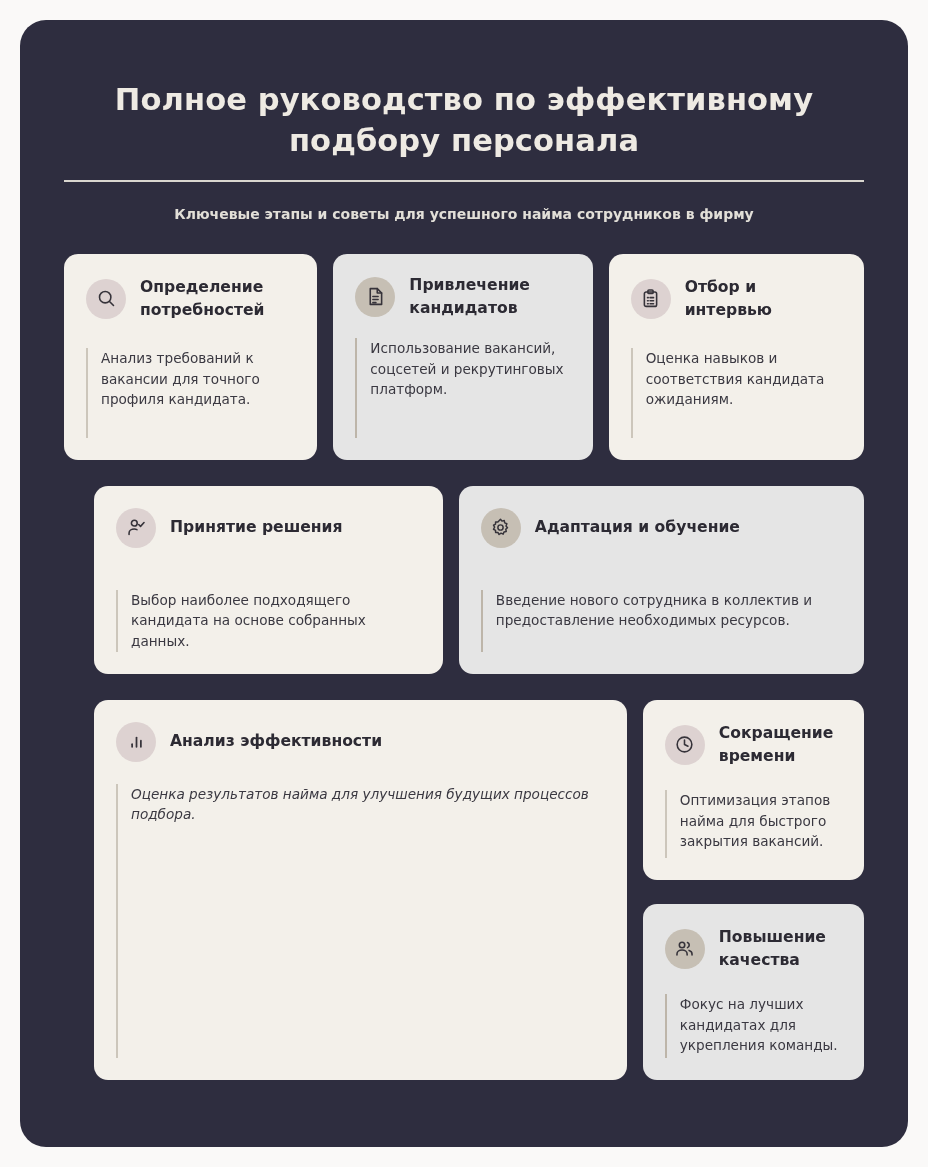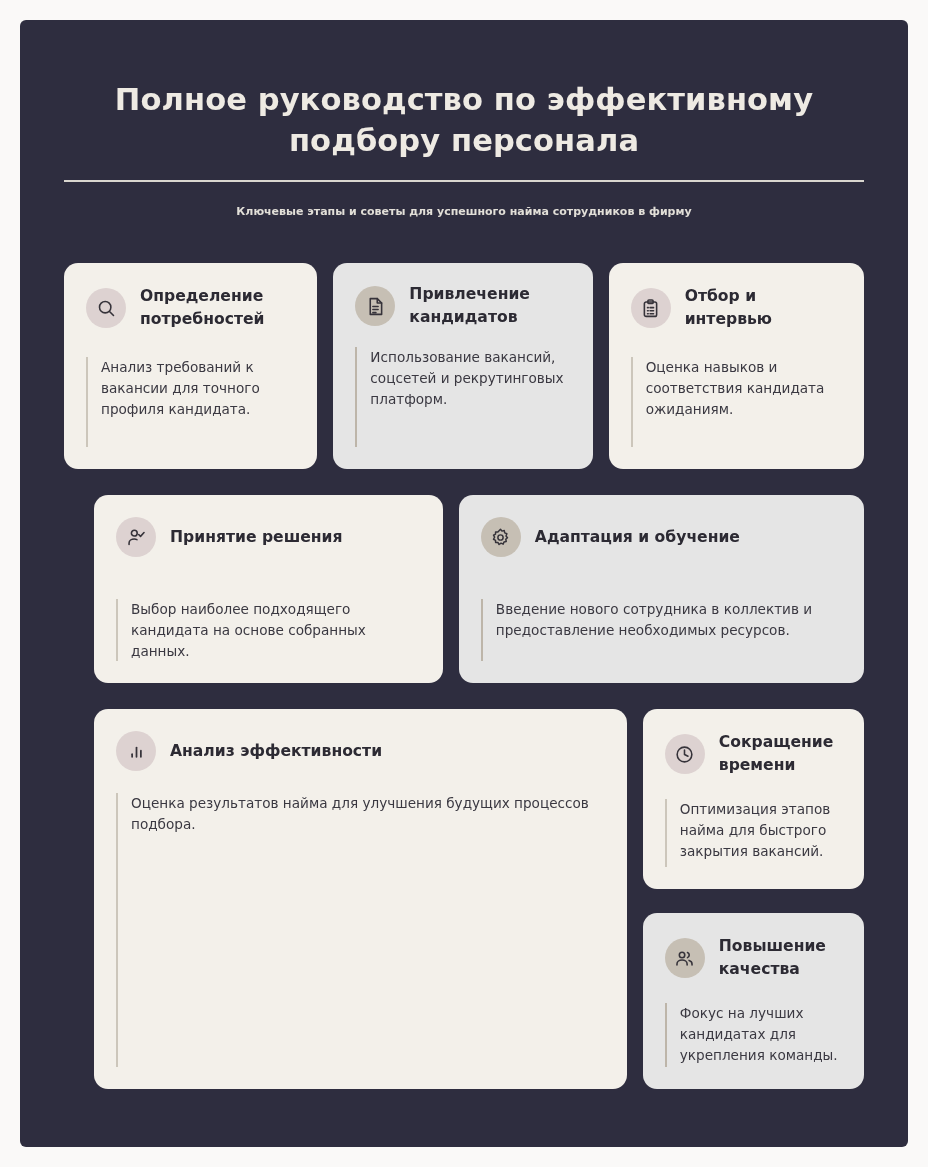--- a/index.html
+++ b/index.html
@@ -14,21 +14,21 @@
     overflow: hidden;
   }
 
   .poster {
     position: absolute;
     left: 20px;
     top: 20px;
     width: 888px;
     height: 1127px;
     background: #2e2d3f;
-    border-radius: 6px;
+    border-radius: 26px;
     box-sizing: border-box;
     padding: 44px 44px 40px 44px;
     overflow: hidden;
   }
 
   
   .header {
     padding: 0 0 0 0;
   }
   .title {
@@ -43,29 +43,29 @@
   }
   .title-rule {
     height: 2px;
     background: #d9d6cf;
     margin: 18px 0 0 0;
   }
   .subtitle {
     margin: 0;
     text-align: center;
     color: #e2dfd8;
-    font-size: 11px;
+    font-size: 14px;
     font-weight: bold;
     line-height: 1.5;
     padding: 22px 8px 0 8px;
   }
 
   
   .rows {
-    margin-top: 43px;
+    margin-top: 29px;
   }
   .row {
     display: flex;
     gap: 16px;
     align-items: stretch;
   }
   .row + .row {
     margin-top: 26px;
     padding-left: 30px;
   }
@@ -143,21 +143,21 @@
   .r2-c1 { width: 390px; }
   .r2-c2 { width: 454px; }
   .row-2 .card { min-height: 182px; }
   .row-2 .card-body { margin-top: 42px; }
 
   
   .r3-left { width: 614px; min-height: 380px; }
   .r3-right { width: 258px; }
   .r3-right .card:first-child { min-height: 180px; }
   .r3-right .card:last-child { min-height: 176px; }
-  .r3-left .card-body { margin-top: 22px; }
+  .r3-left .card-body { margin-top: 22px; font-style: italic; }
   .r3-right .card-body { margin-top: 22px; }
 </style>
 </head>
 <body>
 
 <div class="poster">
 
   <div class="header">
     <h1 class="title">Полное руководство по эффективному подбору персонала</h1>
     <div class="title-rule"></div>

